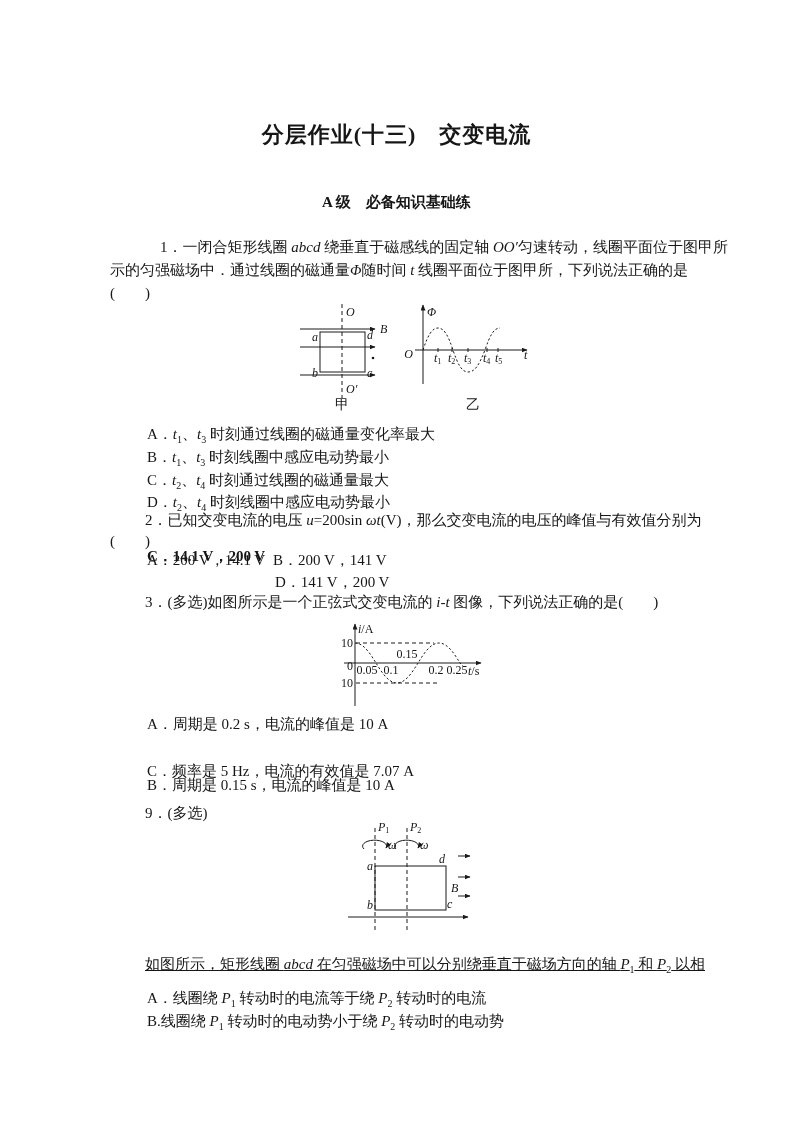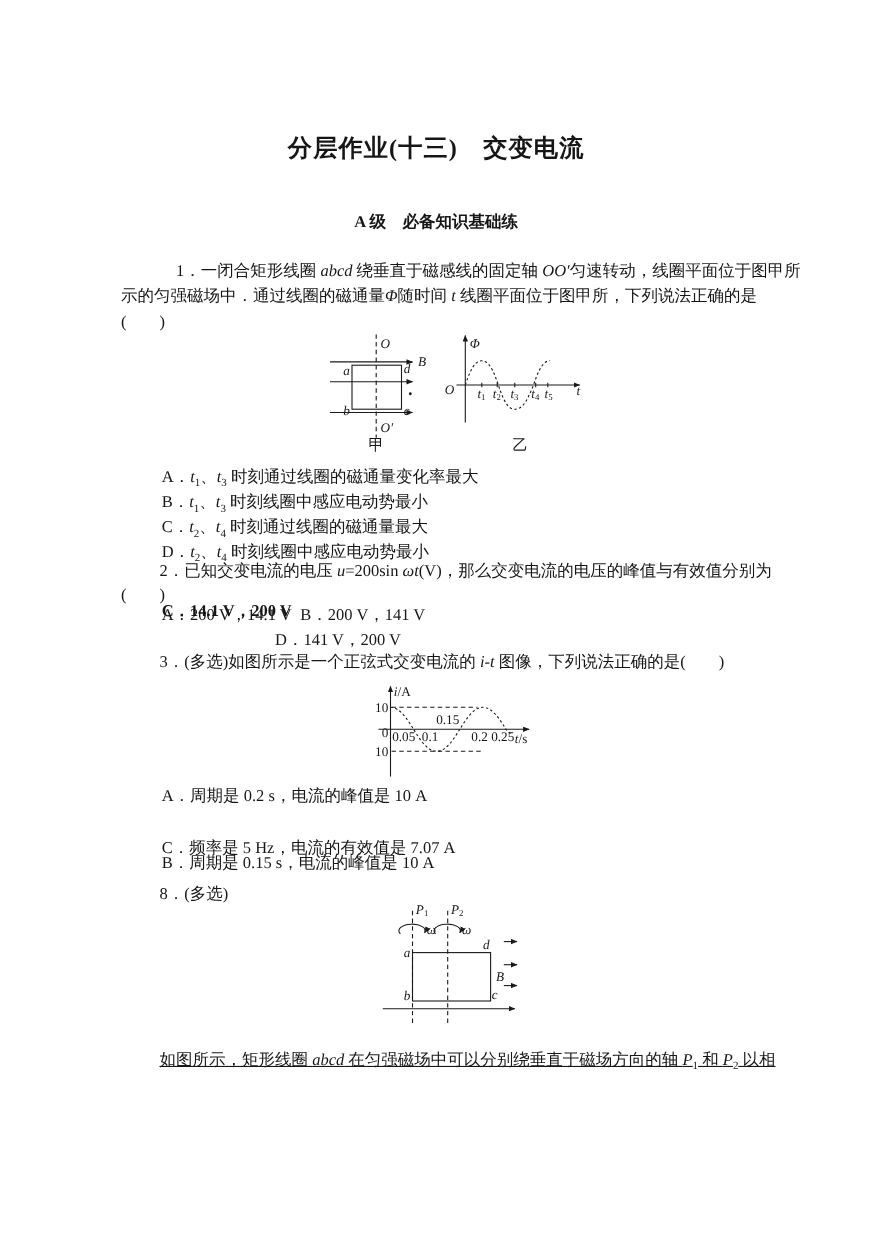--- a/index.html
+++ b/index.html
@@ -76,21 +76,21 @@
   <div class="line" style="left:147px;top:426px;"><span>A．</span><span class="it">t</span><sub>1</sub><span>、</span><span class="it">t</span><sub>3</sub><span> 时刻通过线圈的磁通量变化率最大</span></div>
   <div class="line" style="left:147px;top:449px;"><span>B．</span><span class="it">t</span><sub>1</sub><span>、</span><span class="it">t</span><sub>3</sub><span> 时刻线圈中感应电动势最小</span></div>
   <div class="line" style="left:147px;top:472px;"><span>C．</span><span class="it">t</span><sub>2</sub><span>、</span><span class="it">t</span><sub>4</sub><span> 时刻通过线圈的磁通量最大</span></div>
   <div class="line" style="left:147px;top:494px;"><span>D．</span><span class="it">t</span><sub>2</sub><span>、</span><span class="it">t</span><sub>4</sub><span> 时刻线圈中感应电动势最小</span></div>
 
   <div class="line" style="left:145px;top:512px;"><span>2．已知交变电流的电压 </span><span class="it">u</span><span>=200sin </span><span class="it">ωt</span><span>(V)，那么交变电流的电压的峰值与有效值分别为</span></div>
   <div class="line" style="left:110px;top:533px;">(　　)</div>
   <div class="line" style="left:147px;top:552px;">A．200 V，14.1 V</div>
   <div class="line" style="left:273px;top:552px;">B．200 V，141 V</div>
   <div class="line" style="left:147px;top:548px;font-weight:bold;">C．14.1 V，200 V</div>
-  <div class="line" style="left:250px;top:574px;">D．141 V，200 V</div>
+  <div class="line" style="left:275px;top:574px;">D．141 V，200 V</div>
 
   <div class="line" style="left:145px;top:594px;"><span>3．(多选)如图所示是一个正弦式交变电流的 </span><span class="it">i</span><span>-</span><span class="it">t</span><span> 图像，下列说法正确的是(　　)</span></div>
 
   <svg style="left:336px;top:620px;" width="190" height="90" viewBox="0 0 190 90">
     <defs>
       <marker id="ar3" markerWidth="7" markerHeight="6" refX="5.5" refY="2.5" orient="auto">
         <path d="M0,0 L6,2.5 L0,5 Z" fill="#1a1a1a"></path>
       </marker>
     </defs>
     <line class="stroke" x1="19" y1="86" x2="19" y2="4" marker-end="url(#ar3)"></line>
@@ -107,21 +107,21 @@
     <text class="num" x="71" y="38" text-anchor="middle">0.15</text>
     <text class="num" x="100" y="54" text-anchor="middle">0.2</text>
     <text class="num" x="121" y="54" text-anchor="middle">0.25</text>
     <text x="132" y="55"><tspan class="sv-it">t</tspan><tspan>/s</tspan></text>
   </svg>
 
   <div class="line" style="left:147px;top:716px;">A．周期是 0.2 s，电流的峰值是 10 A</div>
   <div class="line" style="left:147px;top:740px;margin-top:37px;">B．周期是 0.15 s，电流的峰值是 10 A</div>
   <div class="line" style="left:147px;top:763px;text-align:right;">C．频率是 5 Hz，电流的有效值是 7.07 A</div>
 
-  <div class="line" style="left:145px;top:805px;">8．(多选)</div>
+  <div class="line" style="left:145px;top:805px;">9．(多选)</div>
 
   <svg style="left:338px;top:816px;" width="185" height="130" viewBox="0 0 185 130">
     <defs>
       <marker id="ar4" markerWidth="7" markerHeight="6" refX="5.5" refY="2.5" orient="auto">
         <path d="M0,0 L6,2.5 L0,5 Z" fill="#1a1a1a"></path>
       </marker>
     </defs>
     <line class="stroke dash" x1="37" y1="12" x2="37" y2="116"></line>
     <line class="stroke dash" x1="69" y1="12" x2="69" y2="116"></line>
     <text x="40" y="15"><tspan class="sv-it">P</tspan><tspan class="ss" dy="2">1</tspan></text>
@@ -136,14 +136,16 @@
     <text class="sv-it" x="35" y="93" text-anchor="end">b</text>
     <text class="sv-it" x="109" y="92">c</text>
     <line class="stroke" x1="120" y1="40" x2="132" y2="40" marker-end="url(#ar4)"></line>
     <line class="stroke" x1="120" y1="61" x2="132" y2="61" marker-end="url(#ar4)"></line>
     <line class="stroke" x1="120" y1="80" x2="132" y2="80" marker-end="url(#ar4)"></line>
     <text class="sv-it" x="113" y="76">B</text>
     <line class="stroke" x1="10" y1="101" x2="130" y2="101" marker-end="url(#ar4)"></line>
   </svg>
 
   <div class="line" style="left:145px;top:956px;text-decoration:underline;"><span>如图所示，矩形线圈 </span><span class="it">abcd</span><span> 在匀强磁场中可以分别绕垂直于磁场方向的轴 </span><span class="it">P</span><sub>1</sub><span> 和 </span><span class="it">P</span><sub>2</sub><span> 以相</span></div>
+  <div class="line" style="left:147px;top:990px;"><span>A．线圈绕 </span><span class="it">P</span><sub>1</sub><span> 转动时的电流等于绕 </span><span class="it">P</span><sub>2</sub><span> 转动时的电流</span></div>
+  <div class="line" style="left:147px;top:1013px;"><span>B.线圈绕 </span><span class="it">P</span><sub>1</sub><span> 转动时的电动势小于绕 </span><span class="it">P</span><sub>2</sub><span> 转动时的电动势</span></div>
 
 </div>
 
 </body></html>

